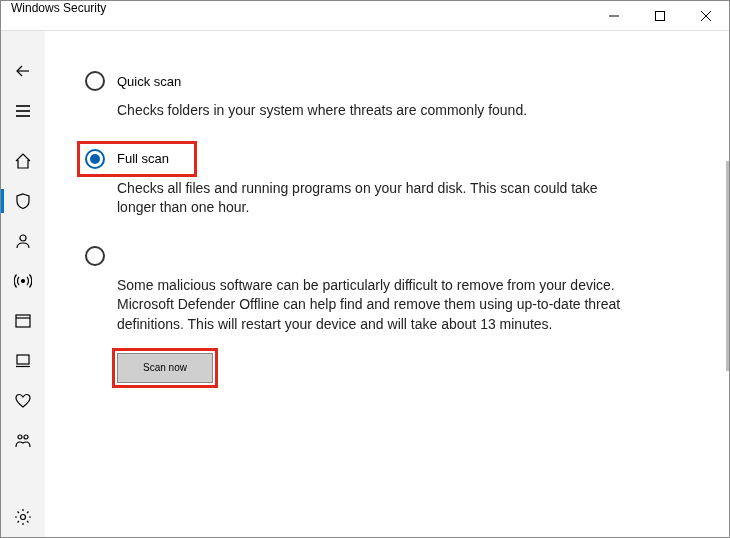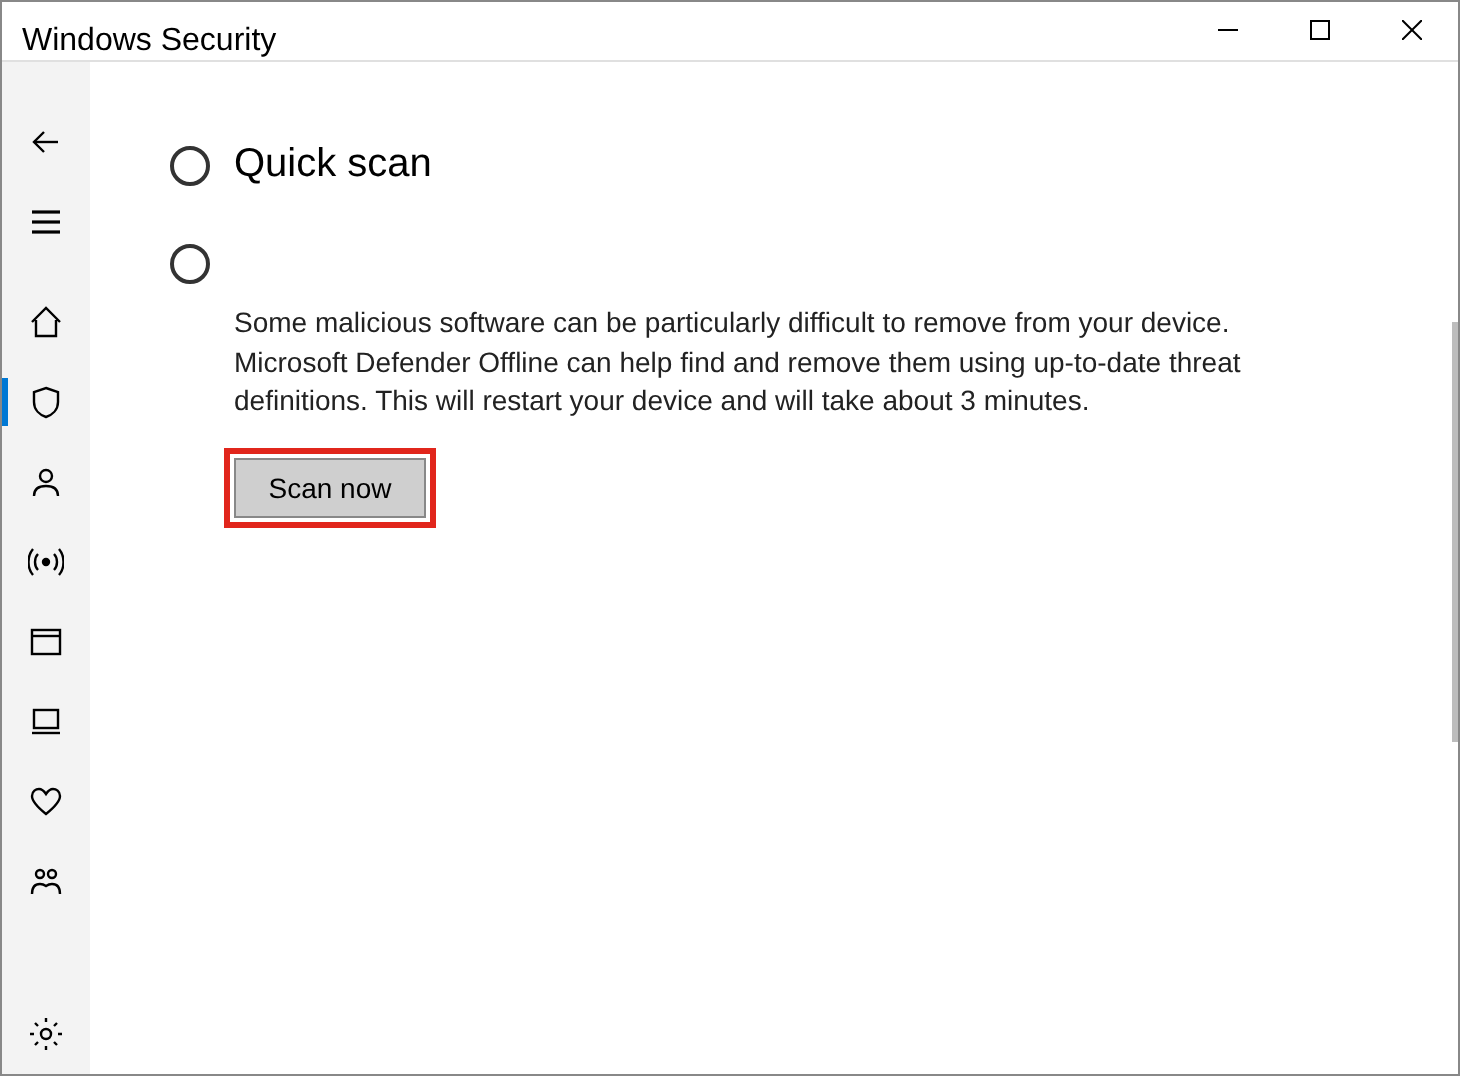--- a/index.html
+++ b/index.html
@@ -14,23 +14,23 @@
     width: 730px;
     height: 538px;
     border: 1px solid #888;
     display: flex;
     flex-direction: column;
     position: relative;
   }
   .titlebar {
     height: 30px;
     display: flex;
-    align-items: flex-end;
+    align-items: flex-start;
     padding-left: 10px;
-    font-size: 16px;
+    font-size: 12px;
     border-bottom: 1px solid #e0e0e0;
   }
   .titlebar-title { flex: 0 0 auto; }
   .titlebar-spacer { flex: 1; }
   .titlebar-controls { display: flex; }
   .tbtn {
     width: 46px;
     height: 30px;
     display: flex;
     align-items: center;
@@ -101,21 +101,21 @@
   }
   .radio.selected::after {
     content: "";
     position: absolute;
     left: 3px; top: 3px;
     width: 10px; height: 10px;
     border-radius: 50%;
     background: #0060b0;
   }
   .opt-title {
-    font-size: 20px;
+    font-size: 13px;
   }
   .opt-desc {
     margin-left: 32px;
     font-size: 14px;
     color: #222;
     line-height: 1.4;
     max-width: 520px;
   }
   .hl {
     position: absolute;
@@ -135,21 +135,21 @@
     width: fit-content;
   }
   .scan-btn {
     background: #cfcfcf;
     border: 1px solid #888;
     width: 96px;
     height: 30px;
     display: flex;
     align-items: center;
     justify-content: center;
-    font-size: 14px;
+    font-size: 10px;
   }
   .hl-scan {
     left: -5px;
     top: -5px;
     width: 106px;
     height: 40px;
   }
   .scrollbar-hint {
     position: absolute;
     right: 0;
@@ -260,29 +260,38 @@
     </div>
 
     <div class="content">
       <div class="scrollbar-hint"></div>
 
       <div class="option">
         <div class="opt-head">
           <span class="radio"></span>
           <span class="opt-title">Quick scan</span>
         </div>
-      </div>
-
+        <div class="opt-desc">Checks folders in your system where threats are commonly found.</div>
+      </div>
+
+      <div class="option">
+        <span class="hl hl-full"></span>
+        <div class="opt-head">
+          <span class="radio selected"></span>
+          <span class="opt-title">Full scan</span>
+        </div>
+        <div class="opt-desc">Checks all files and running programs on your hard disk. This scan could take longer than one hour.</div>
+      </div>
 
 
       <div class="option" style="margin-bottom:10px">
         <div class="opt-head">
           <span class="radio"></span>
         </div>
-        <div class="opt-desc">Some malicious software can be particularly difficult to remove from your device. Microsoft Defender Offline can help find and remove them using up-to-date threat definitions. This will restart your device and will take about 3 minutes.</div>
+        <div class="opt-desc">Some malicious software can be particularly difficult to remove from your device. Microsoft Defender Offline can help find and remove them using up-to-date threat definitions. This will restart your device and will take about 13 minutes.</div>
       </div>
 
       <div class="scan-row">
         <span class="hl hl-scan"></span>
         <div class="scan-btn">
           <span>Scan now</span>
         </div>
       </div>
 
     </div>

